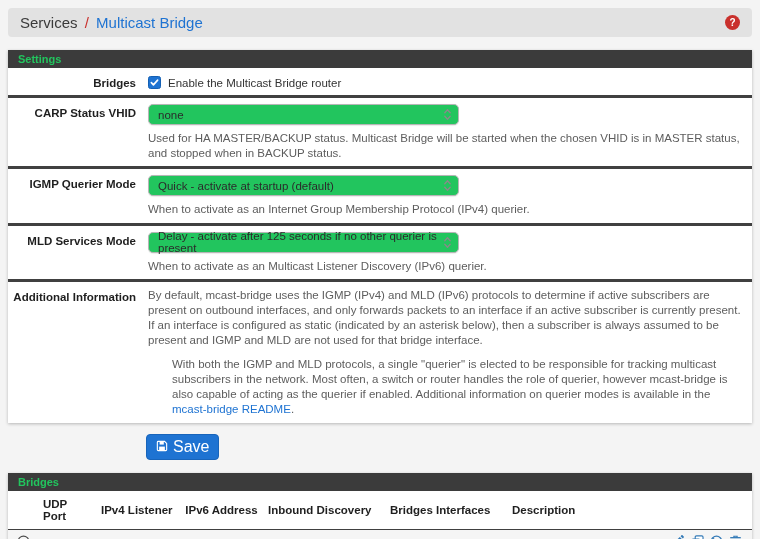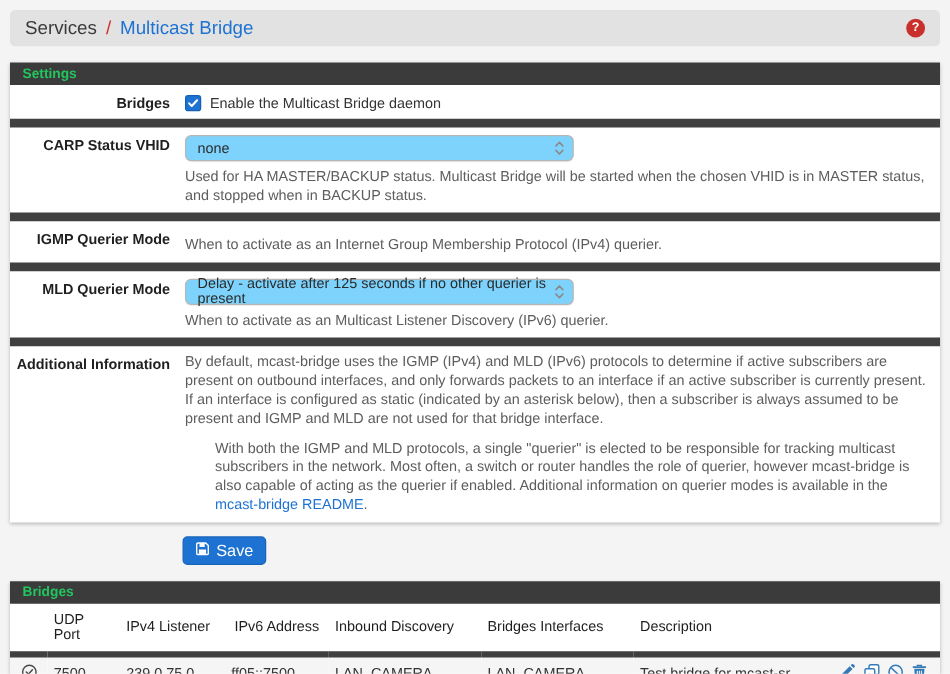--- a/index.html
+++ b/index.html
@@ -46,42 +46,42 @@
     font-size:11px;
     padding:3px 10px;
     height:18px;
     line-height:12px;
   }
   
   .form-row {
     display:flex;
     padding:6px 10px 6px 0;
   }
-  .form-row + .form-row { border-top:7px solid #404040; }
+  .form-row + .form-row { border-top:3px solid #404040; }
   .form-label {
     width:128px;
     flex:0 0 128px;
     text-align:right;
     font-weight:bold;
     color:#1f1f1f;
     padding-top:3px;
   }
   .form-ctrl { flex:1; padding-left:12px; }
   .checkbox-line { display:flex; align-items:center; gap:7px; padding-top:2px; cursor:pointer; }
   .checkbox {
     width:13px; height:13px;
     background:#1e73d2;
     border:1px solid #1460b4;
     border-radius:2.5px;
     display:flex; align-items:center; justify-content:center;
   }
   .checkbox svg { display:block; }
   .select {
     width:311px; height:21px;
-    background:#7dd3fc;
+    background:#22c55e;
     border:1px solid #b6b6b6;
     border-radius:5px;
     display:flex; align-items:center; justify-content:space-between;
     padding:0 6px 0 9px;
     cursor:pointer;
     color:#2b2b2b;
     box-shadow:0 0.5px 1px rgba(0,0,0,.08);
   }
   .select .stepper { display:flex; align-items:center; }
   .help-text {
@@ -90,29 +90,29 @@
     line-height:14.5px;
     max-width:618px;
   }
   .info-p { color:#5d5d5d; line-height:15px; max-width:618px; }
   .info-p + .info-p { margin-top:9px;margin-left:24px; }
   .inline-link { color:#1e73d2; cursor:pointer; text-decoration:none; }
   
   .save-wrap { margin:11px 0 0 138px; }
   .btn-save {
     background:#1e73d2; border:1px solid #1864ba; color:#fff;
-    border-radius:4px; padding:3px 9px; font-size:13px;
+    border-radius:4px; padding:3px 9px; font-size:16px;
     display:inline-flex; align-items:center; gap:5px;
     cursor:pointer; font-family:inherit;
   }
   
   table { width:100%; border-collapse:collapse; font-size:11.5px; }
   thead th {
-    text-align:left; font-weight:normal; color:#1f1f1f;
-    padding:7px 5px; border-bottom:5px solid #404040;
+    text-align:left; font-weight:bold; color:#1f1f1f;
+    padding:7px 5px; border-bottom:1px solid #404040;
   }
   tbody td { padding:5px 5px; }
   tbody tr { border-bottom:1px solid #ededed; }
   tbody tr:nth-child(odd) { background:#f5f5f5; }
   td.status-cell, th.status-cell { width:30px; text-align:center; }
   th.col-port { width:58px; } 
   th.col-ipv4 { width:84px; }
   th.col-ipv6 { width:83px;text-align:center; }
   th.col-in  { width:122px; }
   th.col-out { width:122px; }
@@ -137,21 +137,21 @@
 
   <div class="form-row">
     <div class="form-label">Bridges</div>
     <div class="form-ctrl">
       <div class="checkbox-line">
         <span class="checkbox">
           <svg width="9" height="9" viewBox="0 0 10 10">
               <path d="M1.5 5.2l2.3 2.4 4.7-5.2" fill="none" stroke="#fff" stroke-width="1.8" stroke-linecap="round" stroke-linejoin="round"></path>
             </svg>
         </span>
-        <span>Enable the Multicast Bridge daemon</span>
+        <span>Enable the Multicast Bridge router</span>
       </div>
     </div>
   </div>
 
   <div class="form-row">
     <div class="form-label">CARP Status VHID</div>
     <div class="form-ctrl">
       <div class="select">
         <span>none</span>
         <span class="stepper">
@@ -161,26 +161,35 @@
             </svg>
         </span>
       </div>
       <div class="help-text">Used for HA MASTER/BACKUP status. Multicast Bridge will be started when the chosen VHID is in MASTER status, and stopped when in BACKUP status.</div>
     </div>
   </div>
 
   <div class="form-row">
     <div class="form-label">IGMP Querier Mode</div>
     <div class="form-ctrl">
+      <div class="select">
+        <span>Quick - activate at startup (default)</span>
+        <span class="stepper">
+          <svg width="9" height="13" viewBox="0 0 10 14">
+              <path d="M2 5l3-3.2L8 5" fill="none" stroke="#8a8a8a" stroke-width="1.5" stroke-linecap="round" stroke-linejoin="round"></path>
+              <path d="M2 9l3 3.2L8 9" fill="none" stroke="#8a8a8a" stroke-width="1.5" stroke-linecap="round" stroke-linejoin="round"></path>
+            </svg>
+        </span>
+      </div>
       <div class="help-text">When to activate as an Internet Group Membership Protocol (IPv4) querier.</div>
     </div>
   </div>
 
   <div class="form-row">
-    <div class="form-label">MLD Querier Mode</div>
+    <div class="form-label">MLD Services Mode</div>
     <div class="form-ctrl">
       <div class="select">
         <span>Delay - activate after 125 seconds if no other querier is present</span>
         <span class="stepper">
           <svg width="9" height="13" viewBox="0 0 10 14">
               <path d="M2 5l3-3.2L8 5" fill="none" stroke="#8a8a8a" stroke-width="1.5" stroke-linecap="round" stroke-linejoin="round"></path>
               <path d="M2 9l3 3.2L8 9" fill="none" stroke="#8a8a8a" stroke-width="1.5" stroke-linecap="round" stroke-linejoin="round"></path>
             </svg>
         </span>
       </div>

